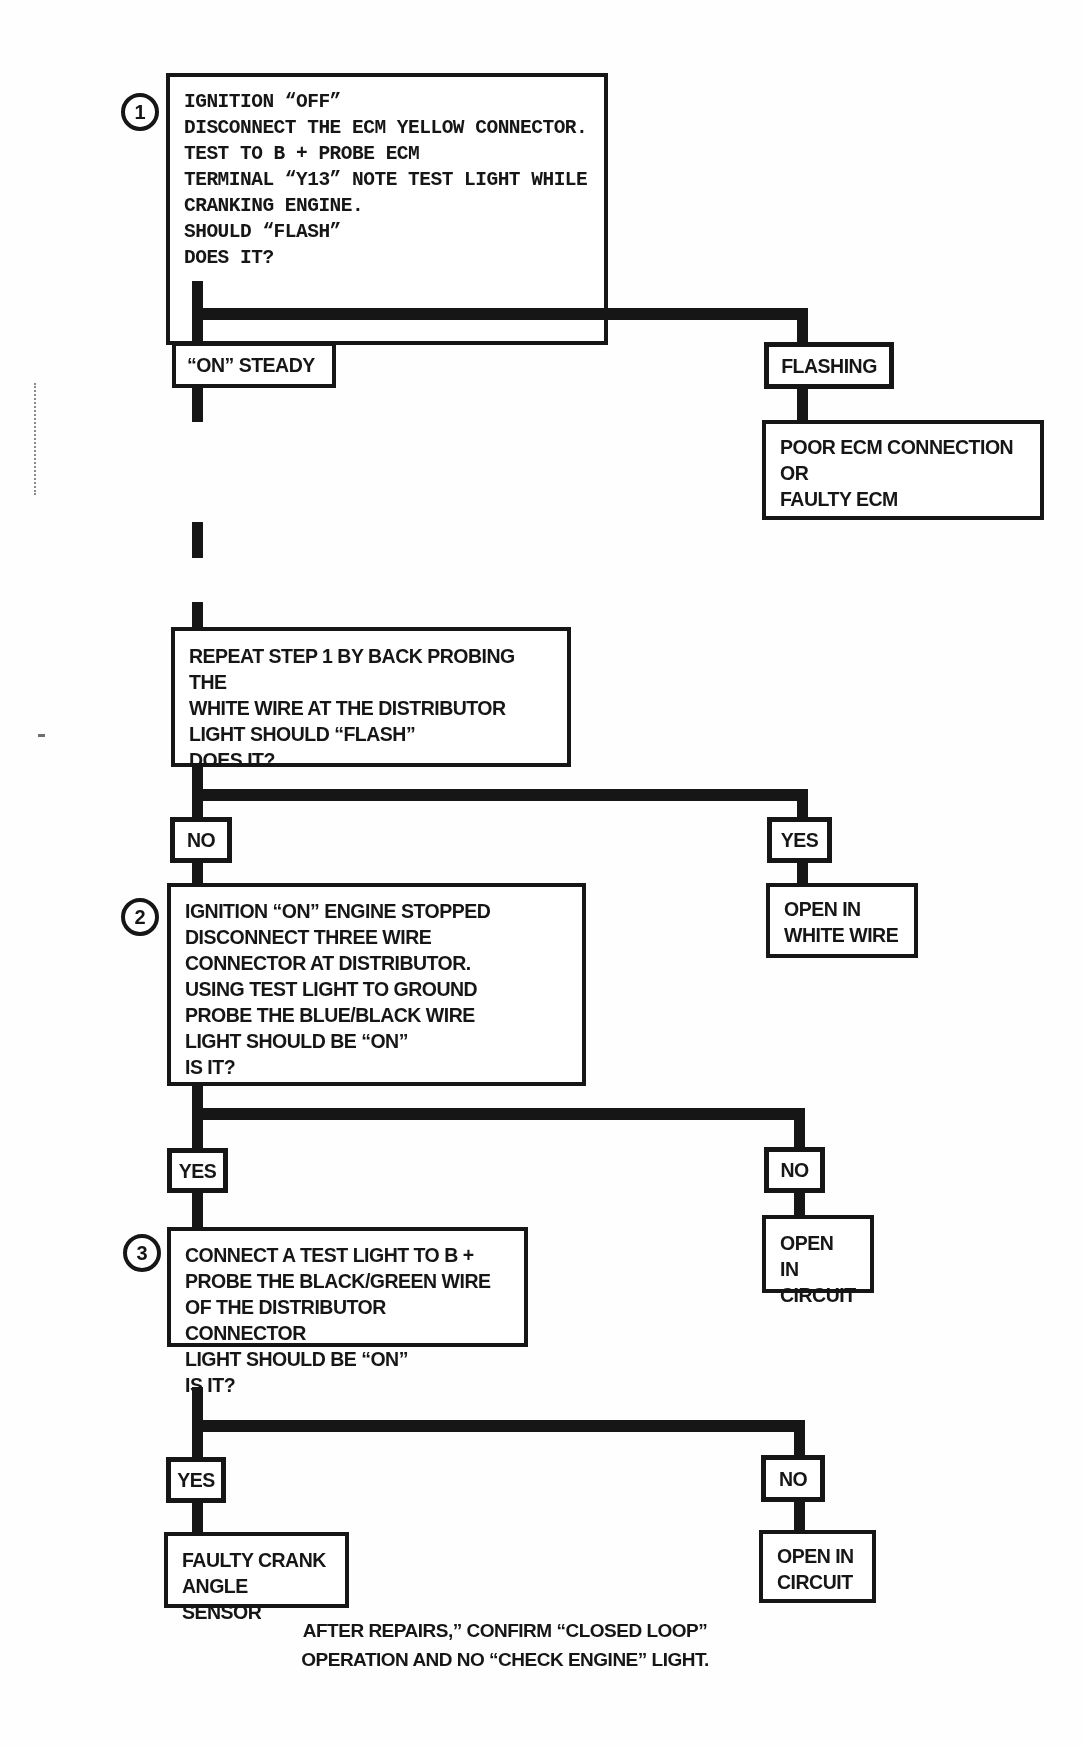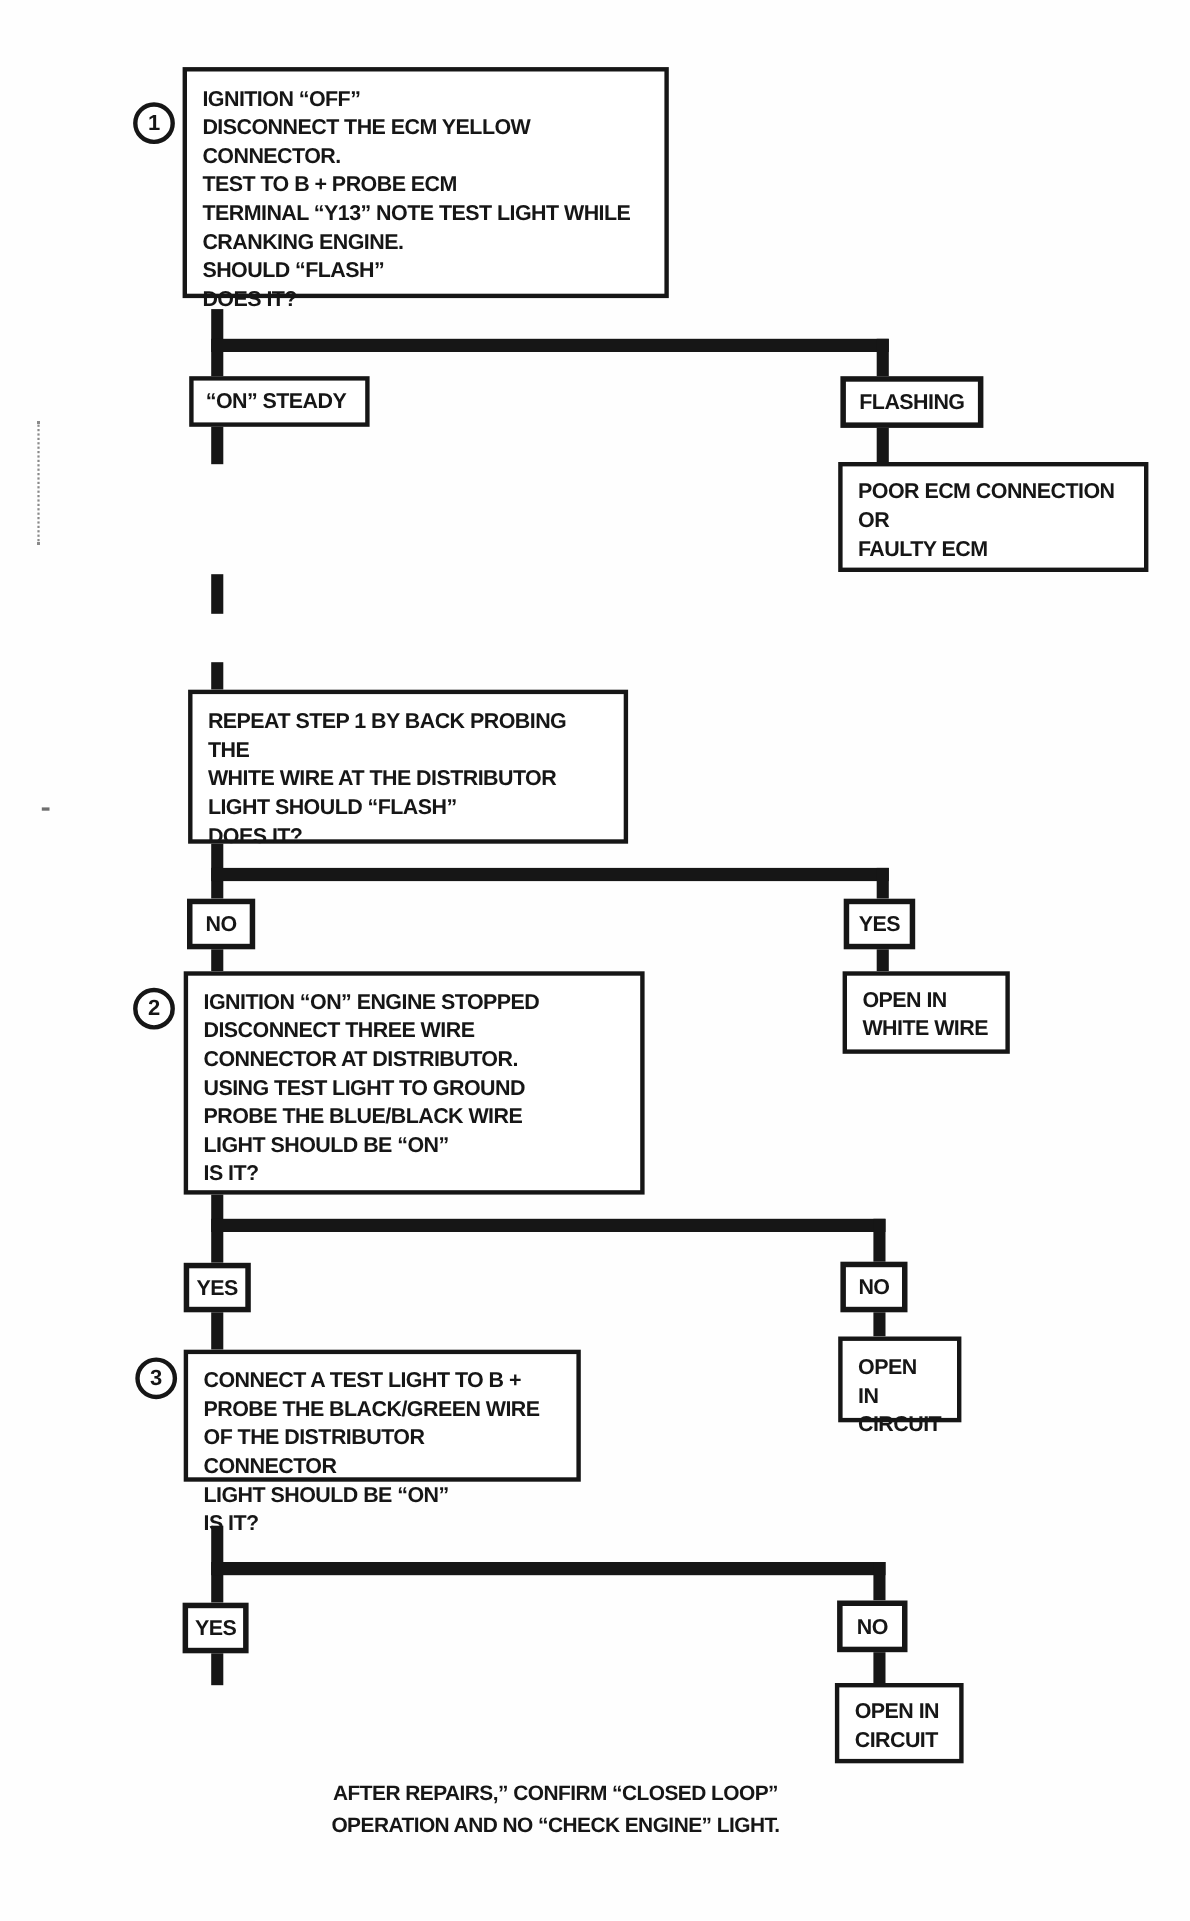--- a/index.html
+++ b/index.html
@@ -80,21 +80,21 @@
 <body>
 
 <div class="canvas">
 
   <div class="artifact-dots"></div>
   <div class="artifact-dash"></div>
 
   <div class="badge" style="left:121px; top:93px;">
     <span>1</span>
   </div>
-  <div class="node" style="left:166px; top:61px; width:442px; height:210px;">IGNITION “OFF”
+  <div class="node" style="left:166px; top:73px; width:442px; height:272px;font-family:Liberation Mono, monospace;">IGNITION “OFF”
 DISCONNECT THE ECM YELLOW CONNECTOR.
 TEST TO B + PROBE ECM
 TERMINAL “Y13” NOTE TEST LIGHT WHILE
 CRANKING ENGINE.
 SHOULD “FLASH”
 DOES IT?</div>
 
   <div class="ln" style="left:192px; top:281px; width:11px; height:62px;"></div>
   <div class="ln" style="left:192px; top:308px; width:616px; height:12px;"></div>
   <div class="ln" style="left:797px; top:308px; width:11px; height:36px;"></div>
@@ -166,19 +166,21 @@
   <div class="ln" style="left:192px; top:1387px; width:11px; height:70px;"></div>
   <div class="ln" style="left:192px; top:1420px; width:613px; height:12px;"></div>
   <div class="ln" style="left:794px; top:1420px; width:11px; height:35px;"></div>
 
   <div class="node ctr" style="left:166px; top:1457px; width:60px; height:46px;">YES</div>
   <div class="node ctr" style="left:761px; top:1455px; width:64px; height:47px;">NO</div>
 
   <div class="ln" style="left:192px; top:1503px; width:11px; height:29px;"></div>
   <div class="ln" style="left:794px; top:1502px; width:11px; height:28px;"></div>
 
+  <div class="node" style="left:164px; top:1532px; width:185px; height:76px; padding-top:11px;">FAULTY CRANK
+ANGLE SENSOR</div>
   <div class="node" style="left:759px; top:1530px; width:117px; height:73px; padding-top:9px;">OPEN IN
 CIRCUIT</div>
 
   <div class="footer">AFTER REPAIRS,” CONFIRM “CLOSED LOOP”
 OPERATION AND NO “CHECK ENGINE” LIGHT.</div>
 
 </div>
 
 </body></html>

